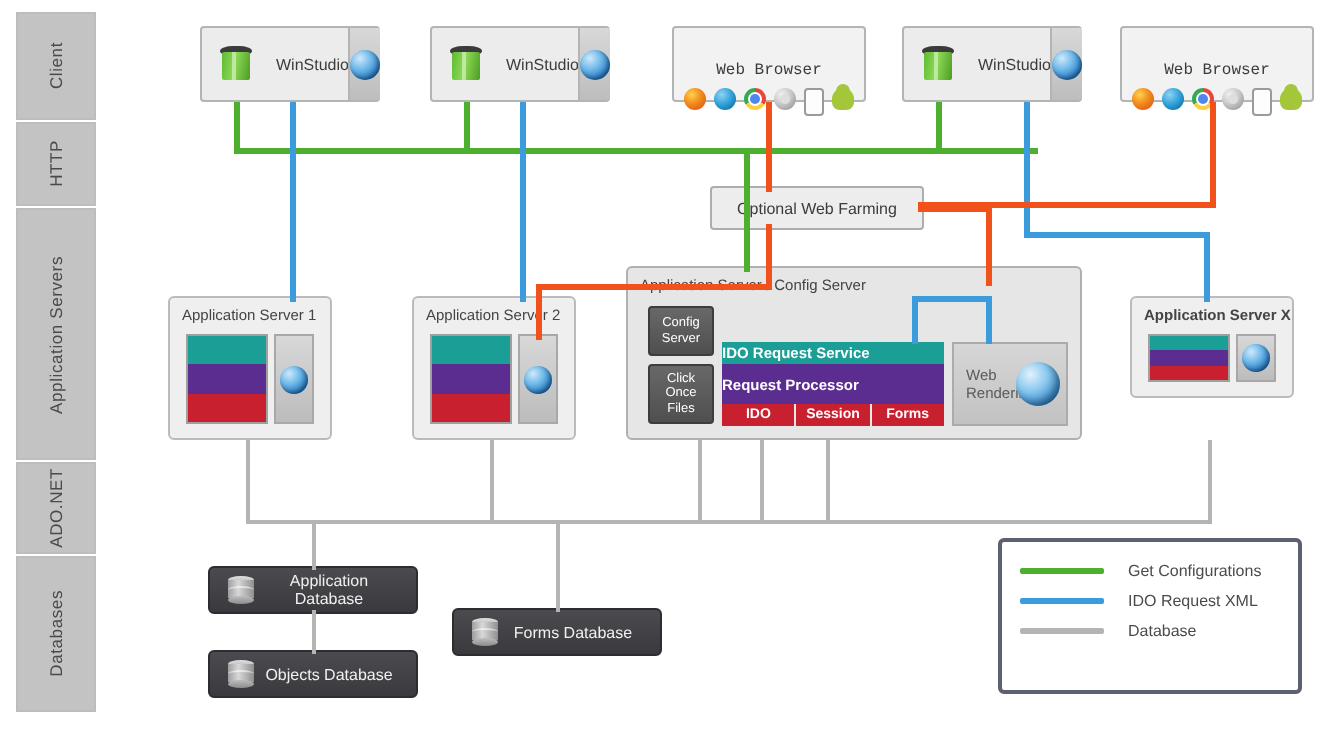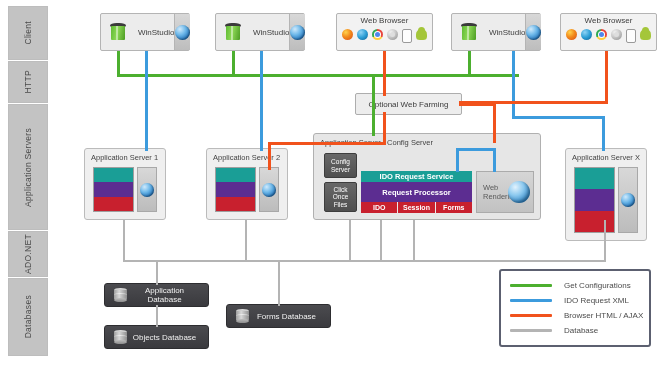--- a/index.html
+++ b/index.html
@@ -27,21 +27,21 @@
   .cl-label{flex:1;text-align:center;font-size:8px;color:#3c3c3c;padding-left:12px;}
   .globe-panel{width:20px;height:100%;background:linear-gradient(180deg,#d8d8d8,#bdbdbd);
                border-left:1px solid #b4b4b4;display:flex;align-items:center;justify-content:center;}
   .globe{width:15px;height:15px;border-radius:50%;
          background:radial-gradient(circle at 33% 28%,#cfe9fb 0%,#6fb9ea 38%,#1d6fb8 78%,#0f4e86 100%);
          box-shadow:inset -1px -1px 2px rgba(0,0,0,.35);}
 
   
   .browserbox{position:absolute;background:#f2f2f2;border:1px solid #b4b4b4;border-radius:2px;
               box-sizing:border-box;text-align:center;}
-  .bb-label{font-size:8px;color:#3c3c3c;margin-top:2px;}
+  .bb-label{font-size:8px;color:#3c3c3c;margin-top:17px;font-family:Liberation Mono, monospace;}
   .bb-icons{display:flex;justify-content:center;gap:4px;margin-top:4px;}
   .bi{width:11px;height:11px;border-radius:50%;position:relative;}
   .bi-firefox{background:radial-gradient(circle at 35% 30%,#ffd24d 0%,#f28a1c 45%,#d84b16 100%);}
   .bi-ie{background:radial-gradient(circle at 35% 30%,#8fd3f5 0%,#2d9fd6 50%,#0d5c91 100%);}
   .bi-chrome{background:conic-gradient(#e8453c 0deg 120deg,#ffcd40 120deg 240deg,#31aa52 240deg 360deg);}
   .bi-chrome:after{content:"";position:absolute;left:3px;top:3px;width:5px;height:5px;border-radius:50%;
                    background:#4f86ec;box-shadow:0 0 0 1px #fff;}
   .bi-safari{background:radial-gradient(circle at 35% 30%,#f2f2f2 0%,#c8c8c8 45%,#8a8a8a 100%);}
   .bi-safari:after{content:"";position:absolute;left:3px;top:3px;width:5px;height:5px;border-radius:50%;
                    background:#dedede;}
@@ -70,21 +70,21 @@
   .srv-globe .globe{width:14px;height:14px;}
 
   
   .config-card{position:absolute;background:#e6e6e6;border:1px solid #b0b0b0;border-radius:3px;
                box-sizing:border-box;}
   .dkbtn{position:absolute;background:linear-gradient(180deg,#686868,#4f4f4f);
          border:1px solid #3d3d3d;border-radius:2px;box-sizing:border-box;color:#ffffff;
          font-size:6.5px;line-height:7.5px;display:flex;align-items:center;justify-content:center;
          text-align:center;padding:1px;}
   .svc-block{position:absolute;display:flex;flex-direction:column;}
-  .svc-row{display:flex;align-items:center;justify-content:center;color:#ffffff;
+  .svc-row{display:flex;align-items:center;color:#ffffff;
            font-size:7.5px;font-weight:bold;}
   .svc-teal{background:#1a9e96;}
   .svc-purple{background:#5c2d91;}
   .svc-cells{display:flex;}
   .svc-cell{flex:1;background:#c8202e;border-left:1px solid #e9e9e9;display:flex;
             align-items:center;justify-content:center;color:#fff;font-size:7px;font-weight:bold;}
   .svc-cell:first-child{border-left:none;}
   .webrender{position:absolute;background:linear-gradient(180deg,#d6d6d6,#c2c2c2);
              border:1px solid #ababab;box-sizing:border-box;display:flex;align-items:center;}
   .wr-label{font-size:7.5px;color:#5a5a5a;margin-left:6px;line-height:9px;}
@@ -255,21 +255,21 @@
         <div class="st st-teal"></div>
         <div class="st st-purple"></div>
         <div class="st st-red"></div>
       </div>
       <div class="srv-globe">
         <div class="globe"></div>
         </div>
     </div>
   </div>
 
-  <div class="appsrv" style="left:565px;top:148px;width:82px;height:93px;">
+  <div class="appsrv" style="left:565px;top:148px;width:82px;height:51px;font-weight:bold;">
     <div class="card-title">Application Server X</div>
     <div class="stack-wrap">
       <div class="stack">
         <div class="st st-teal"></div>
         <div class="st st-purple"></div>
         <div class="st st-red"></div>
       </div>
       <div class="srv-globe">
         <div class="globe"></div>
         </div>
@@ -345,22 +345,18 @@
   <div class="legend" style="left:499px;top:269px;width:152px;height:78px;">
     <div class="leg-row">
       <div class="leg-swatch" style="background:#4caf2f;"></div>
       <div class="leg-text">Get Configurations</div>
     </div>
     <div class="leg-row">
       <div class="leg-swatch" style="background:#3c9bdd;"></div>
       <div class="leg-text">IDO Request XML</div>
     </div>
     <div class="leg-row">
-      <div class="leg-swatch" style="background:#f1521c;"></div>
-      <div class="leg-text">Browser HTML / AJAX</div>
-    </div>
-    <div class="leg-row">
       <div class="leg-swatch" style="background:#b4b4b4;"></div>
       <div class="leg-text">Database</div>
     </div>
   </div>
 
 </div>
 
 </body></html>

